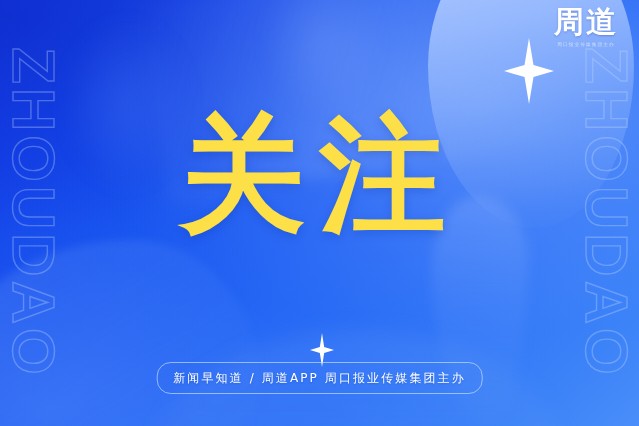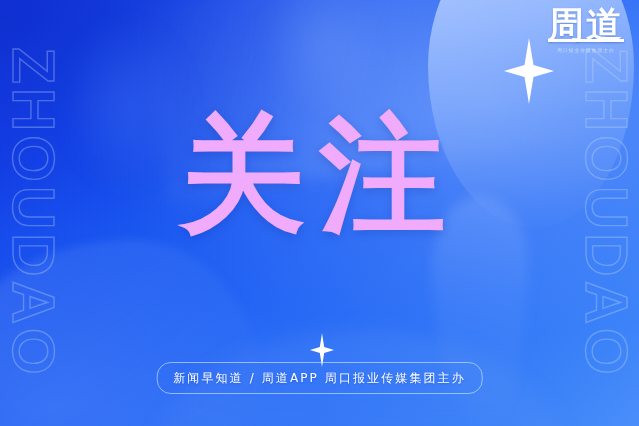--- a/index.html
+++ b/index.html
@@ -181,26 +181,25 @@
     position: absolute;
     right: 10px;
     top: 6px;
     width: 86px;
     text-align: center;
   }
   .logo-word {
     display: block;
     font-family: "DejaVu Sans", "Liberation Sans", sans-serif;
     font-weight: 700;
-    font-size: 36px;
+    font-size: 30px;
     line-height: 1.04;
     color: #ffffff;
     letter-spacing: 2px;
     text-shadow: 0 1px 2px rgba(12,40,150,0.28);
-    text-decoration: underline;
   }
   .logo-sub {
     display: block;
     margin-top: 4px;
     font-size: 5px;
     letter-spacing: 1.1px;
     color: rgba(228,238,255,0.72);
     transform: scale(0.94);
   }
 
@@ -230,21 +229,21 @@
     position: absolute;
     left: 0;
     right: 0;
     top: 112px;
     text-align: center;
     font-family: "DejaVu Sans", "Liberation Sans", sans-serif;
     font-weight: 700;
     font-size: 126px;
     line-height: 1;
     letter-spacing: 14px;
-    color: #f0abfc;
+    color: #fde047;
     text-shadow: 0 3px 10px rgba(10,40,150,0.22);
     white-space: nowrap;
   }
 
   
   .banner {
     position: absolute;
     left: 50%;
     transform: translateX(-50%);
     top: 362px;

